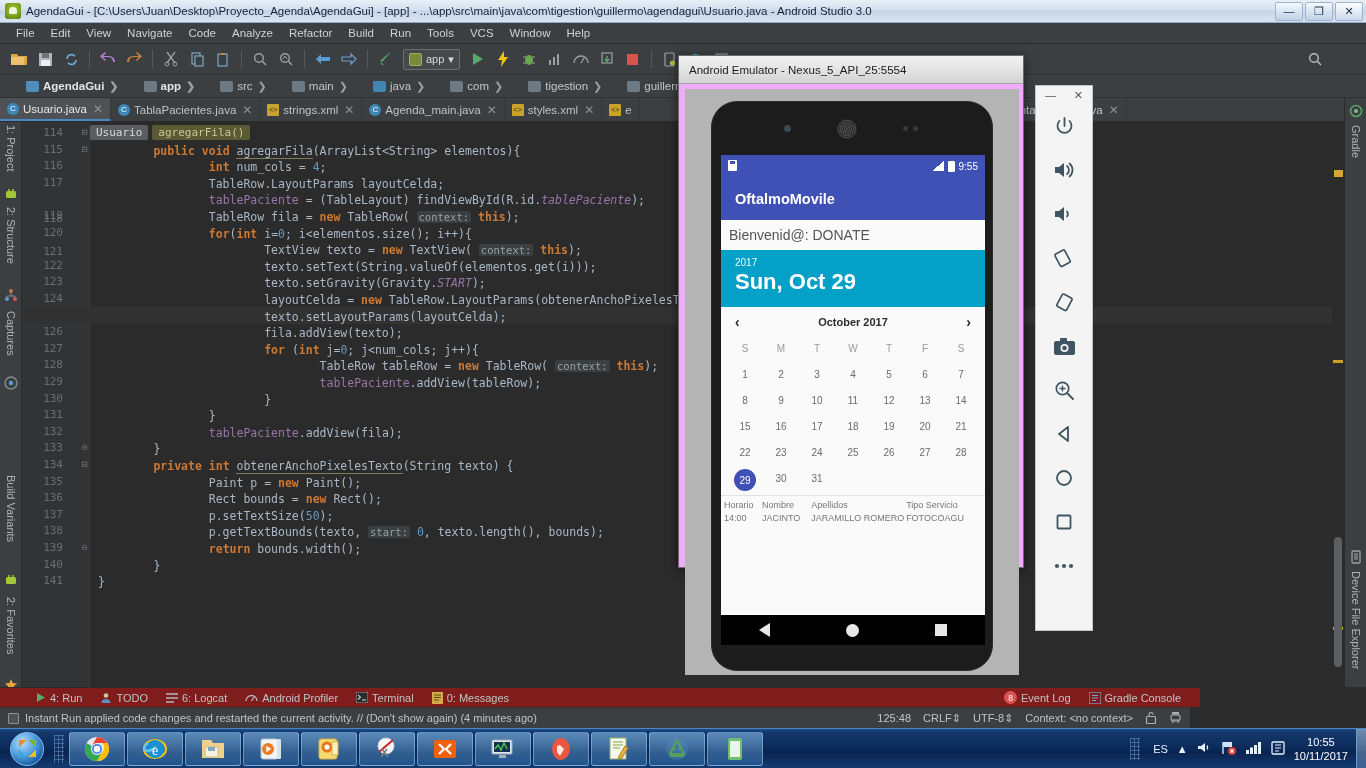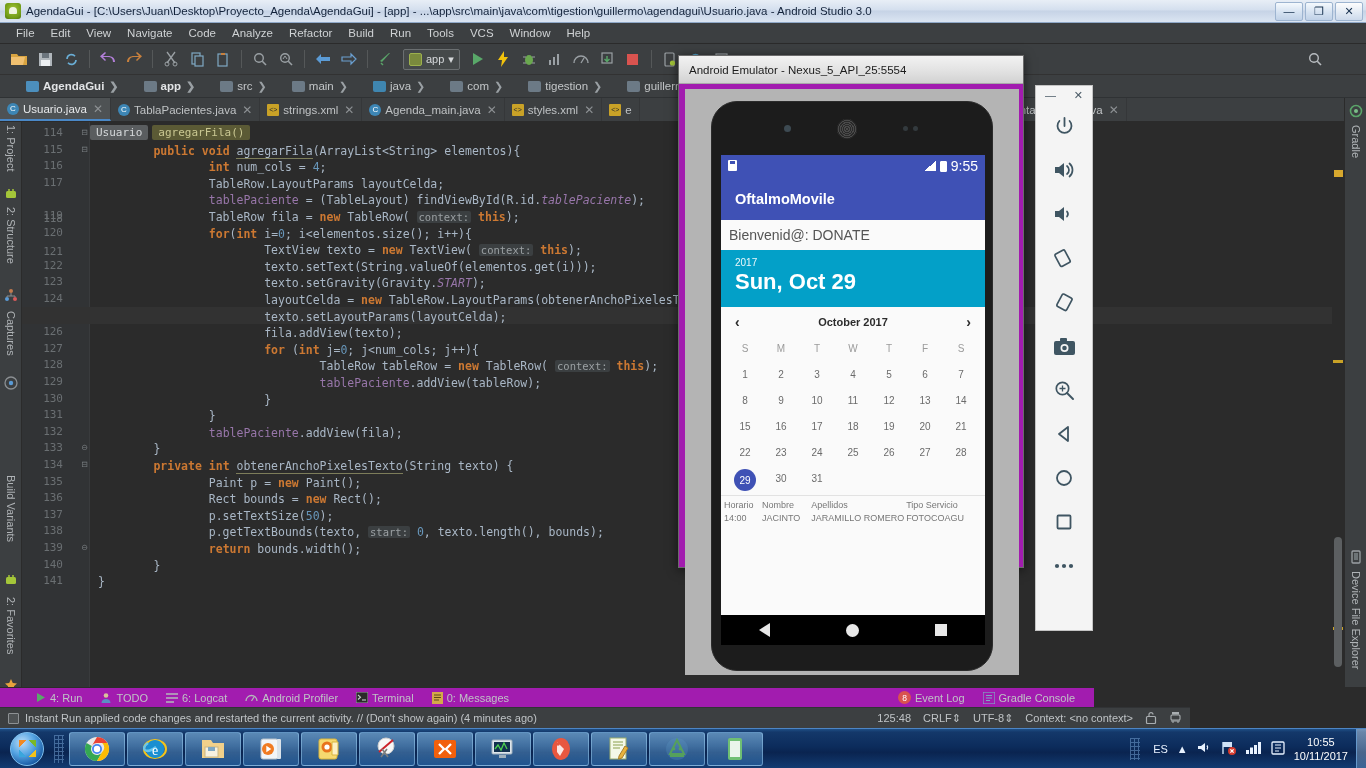--- a/index.html
+++ b/index.html
@@ -192,22 +192,22 @@
   }
 
   
   .rightstrip {
     position: absolute; right: 0; top: 98px; width: 22px; height: 589px;
     background: #3c3f41; border-left: 1px solid #2b2b2b;
   }
 
   
   .bottombar {
-    position: absolute; left: 0; top: 687px; width: 1094px; height: 20px;
-    background: #a21caf; display: flex; align-items: center;
+    position: absolute; left: 0; top: 687px; width: 1200px; height: 20px;
+    background: #7f1d1d; display: flex; align-items: center;
     border-top: 1px solid #2b2b2b;
   }
   .bb-item {
     display: flex; align-items: center; gap: 4px; font-size: 11px;
     color: #bfc3c6; padding: 0 9px; white-space: nowrap;
   }
   .badge-red {
     width: 13px; height: 13px; border-radius: 50%; background: #d9534f;
     color: #fff; font-size: 8.5px; display: flex; align-items: center; justify-content: center;
   }
@@ -220,21 +220,21 @@
   }
   .sb-check {
     width: 11px; height: 11px; border: 1px solid #8d9194; background: #4e5254;
     margin-left: 8px; margin-right: 6px; border-radius: 1px;
   }
   .sb-right { margin-left: auto; display: flex; align-items: center; gap: 12px; padding-right: 8px; }
 
   
   .emu {
     position: absolute; left: 678px; top: 55px; width: 346px; height: 513px;
-    background: #a21caf; border: 1px solid #6b6b6b;
+    background: #f0abfc; border: 1px solid #6b6b6b;
     box-shadow: 0 2px 10px rgba(0,0,0,.55);
   }
   .emu-title {
     height: 28px; display: flex; align-items: center; padding-left: 10px;
     background: linear-gradient(to bottom,#f2f2f2,#e2e2e2 55%,#d2d2d2);
     font-size: 11.5px; color: #1b1b1b; border-bottom: 1px solid #a9a9a9;
   }
   .emu-body {
     position: absolute; left: 6px; top: 33px; width: 334px; height: 586px;
     background: #b4b4b4;
@@ -254,21 +254,21 @@
     background: repeating-radial-gradient(circle, #4a4a4a 0 1px, #2a2a2a 1px 2px);
   }
   .sensors { width: 18px; height: 5px; display: flex; gap: 5px; }
   .sensors i { width: 5px; height: 5px; border-radius: 50%; background: #333a3e; display:block; }
   .screen {
     position: absolute; left: 9px; top: 53px; width: 264px; height: 460px;
     background: #fafafa; overflow: hidden;
   }
   .astatus {
     height: 22px; background: #3f51b5; display: flex; align-items: center;
-    padding: 0 7px; color: #fff; font-size: 14px;
+    padding: 0 7px; color: #fff; font-size: 10px;
   }
   .astatus .right { margin-left: auto; display: flex; align-items: center; gap: 4px; }
   .sig {
     width: 12px; height: 10px;
     background: linear-gradient(to top left, #fff 50%, transparent 50%);
   }
   .batt { width: 7px; height: 11px; border: 1px solid #fff; border-radius: 1px; background: #fff; }
   .abar {
     height: 43px; background: #3f51b5; display: flex; align-items: center;
     padding: 0 14px; color: #fff; font-size: 14.5px; font-weight: bold;

